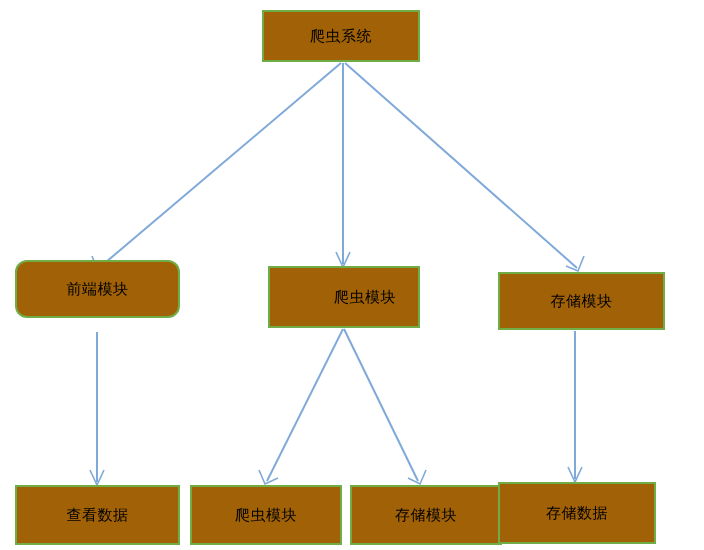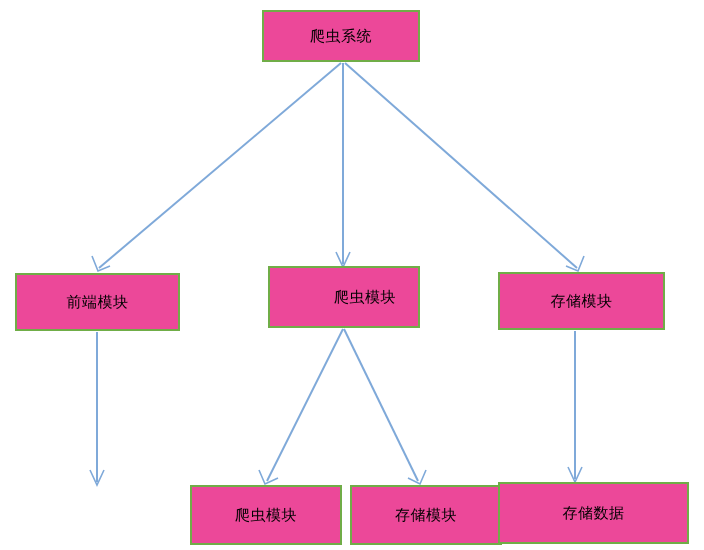--- a/index.html
+++ b/index.html
@@ -21,45 +21,45 @@
     position: absolute;
     left: 0;
     top: 0;
     width: 704px;
     height: 550px;
     pointer-events: none;
   }
   .node {
     position: absolute;
     box-sizing: border-box;
-    background: #ec4899;
+    background: #a16207;
     border: 2px solid #70ad47;
     display: flex;
     align-items: center;
     justify-content: center;
     z-index: 2;
   }
   .node-label {
     font-size: 15px;
     line-height: 1;
     color: #000000;
     letter-spacing: 0.5px;
     white-space: nowrap;
   }
   
   #node-root      { left: 262px; top: 10px;  width: 158px; height: 52px; }
   
-  #node-frontend  { left: 15px;  top: 273px; width: 165px; height: 58px; }
+  #node-frontend  { left: 15px;  top: 260px; width: 165px; height: 58px; border-radius: 12px; }
   #node-spider    { left: 268px; top: 266px; width: 152px; height: 62px; padding-left: 42px; }
   #node-storage   { left: 498px; top: 272px; width: 167px; height: 58px; }
   
   #node-view-data    { left: 15px;  top: 485px; width: 165px; height: 60px; }
   #node-crawl-data   { left: 190px; top: 485px; width: 152px; height: 60px; }
   #node-parse-data   { left: 350px; top: 485px; width: 152px; height: 60px; }
-  #node-store-data   { left: 498px; top: 482px; width: 191px; height: 62px; }
+  #node-store-data   { left: 498px; top: 482px; width: 158px; height: 62px; }
 </style>
 </head>
 <body>
 
 <div id="diagram-canvas">
 
   <svg id="edges-layer" viewBox="0 0 704 550" width="704" height="550">
     <g fill="none" stroke="#7fa9d9" stroke-width="2" stroke-linecap="butt" stroke-linejoin="miter">
 
       <g>
@@ -108,20 +108,23 @@
   </div>
 
   <div class="node" id="node-spider">
     <span class="node-label">爬虫模块</span>
   </div>
 
   <div class="node" id="node-storage">
     <span class="node-label">存储模块</span>
   </div>
 
+  <div class="node" id="node-view-data">
+    <span class="node-label">查看数据</span>
+  </div>
 
   <div class="node" id="node-crawl-data">
     <span class="node-label">爬虫模块</span>
   </div>
 
   <div class="node" id="node-parse-data">
     <span class="node-label">存储模块</span>
   </div>
 
   <div class="node" id="node-store-data">

